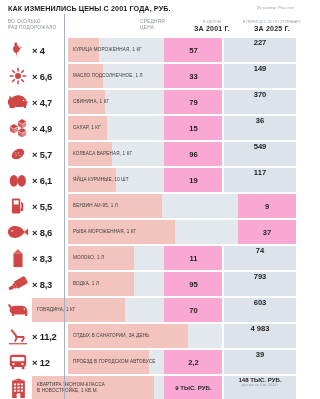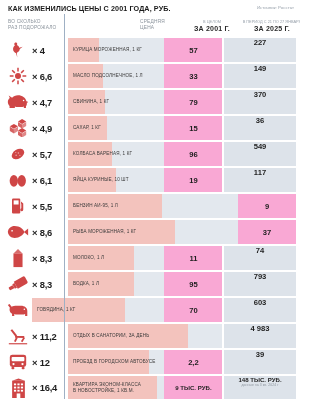--- a/index.html
+++ b/index.html
@@ -365,21 +365,20 @@
               <rect x="4" y="9.5" width="2.4" height="2"></rect>
               <rect x="7.8" y="9.5" width="2.4" height="2"></rect>
               <rect x="11.6" y="9.5" width="2.4" height="2"></rect>
               <rect x="4" y="13" width="2.4" height="2"></rect>
               <rect x="7.8" y="13" width="2.4" height="2"></rect>
               <rect x="11.6" y="13" width="2.4" height="2"></rect>
               <rect x="7" y="17" width="4" height="5"></rect>
             </g>
           </svg>
         </div>
-        <div class="c-mult">× 16,4</div>
         <div class="c-label">
           <div class="bar" style="width: 92%;"></div>
           <div class="labeltext">КВАРТИРА ЭКОНОМ-КЛАССА
 В НОВОСТРОЙКЕ, 1 КВ.М.</div>
         </div>
         <div class="c-v1">
           <div class="val sm">9 ТЫС. РУБ.</div>
         </div>
         <div class="c-v2">
           <div class="val sm">148 ТЫС. РУБ.</div>

